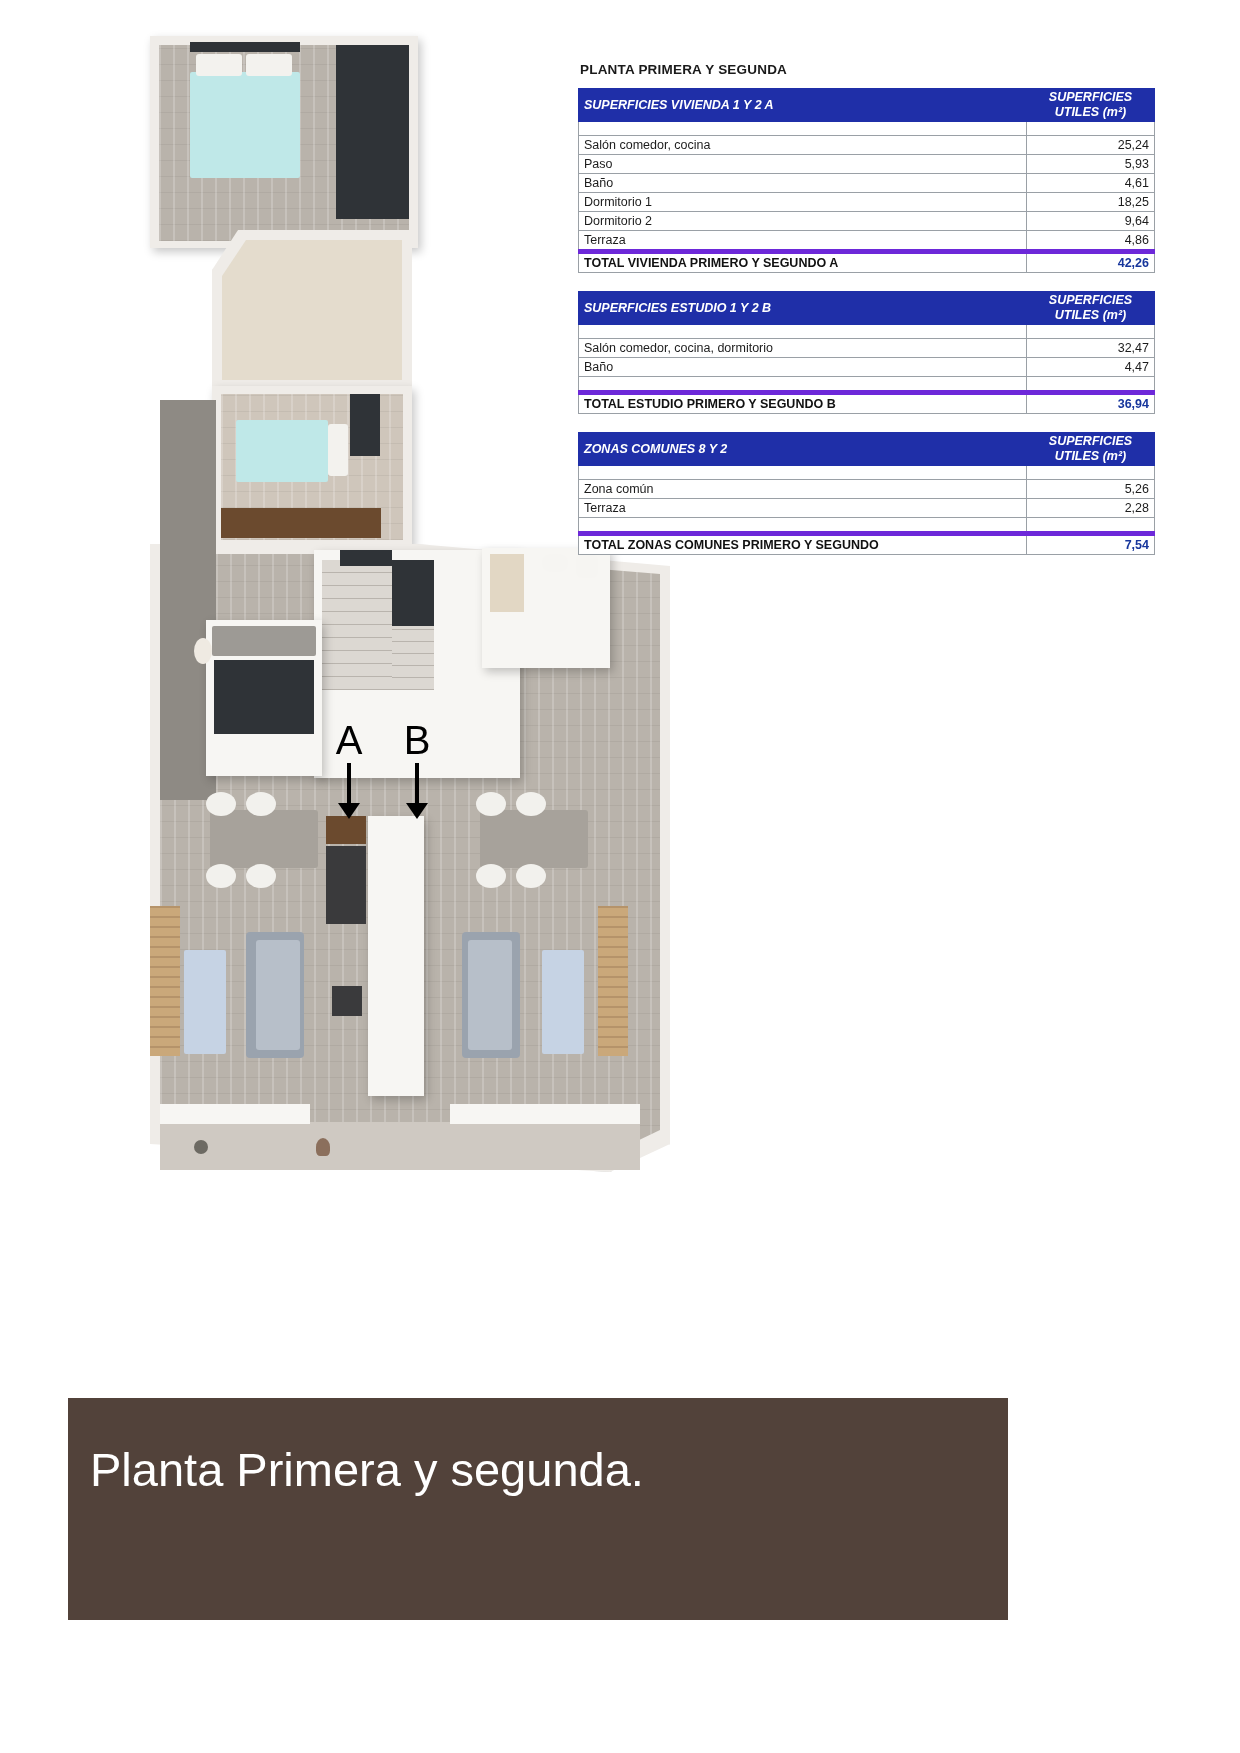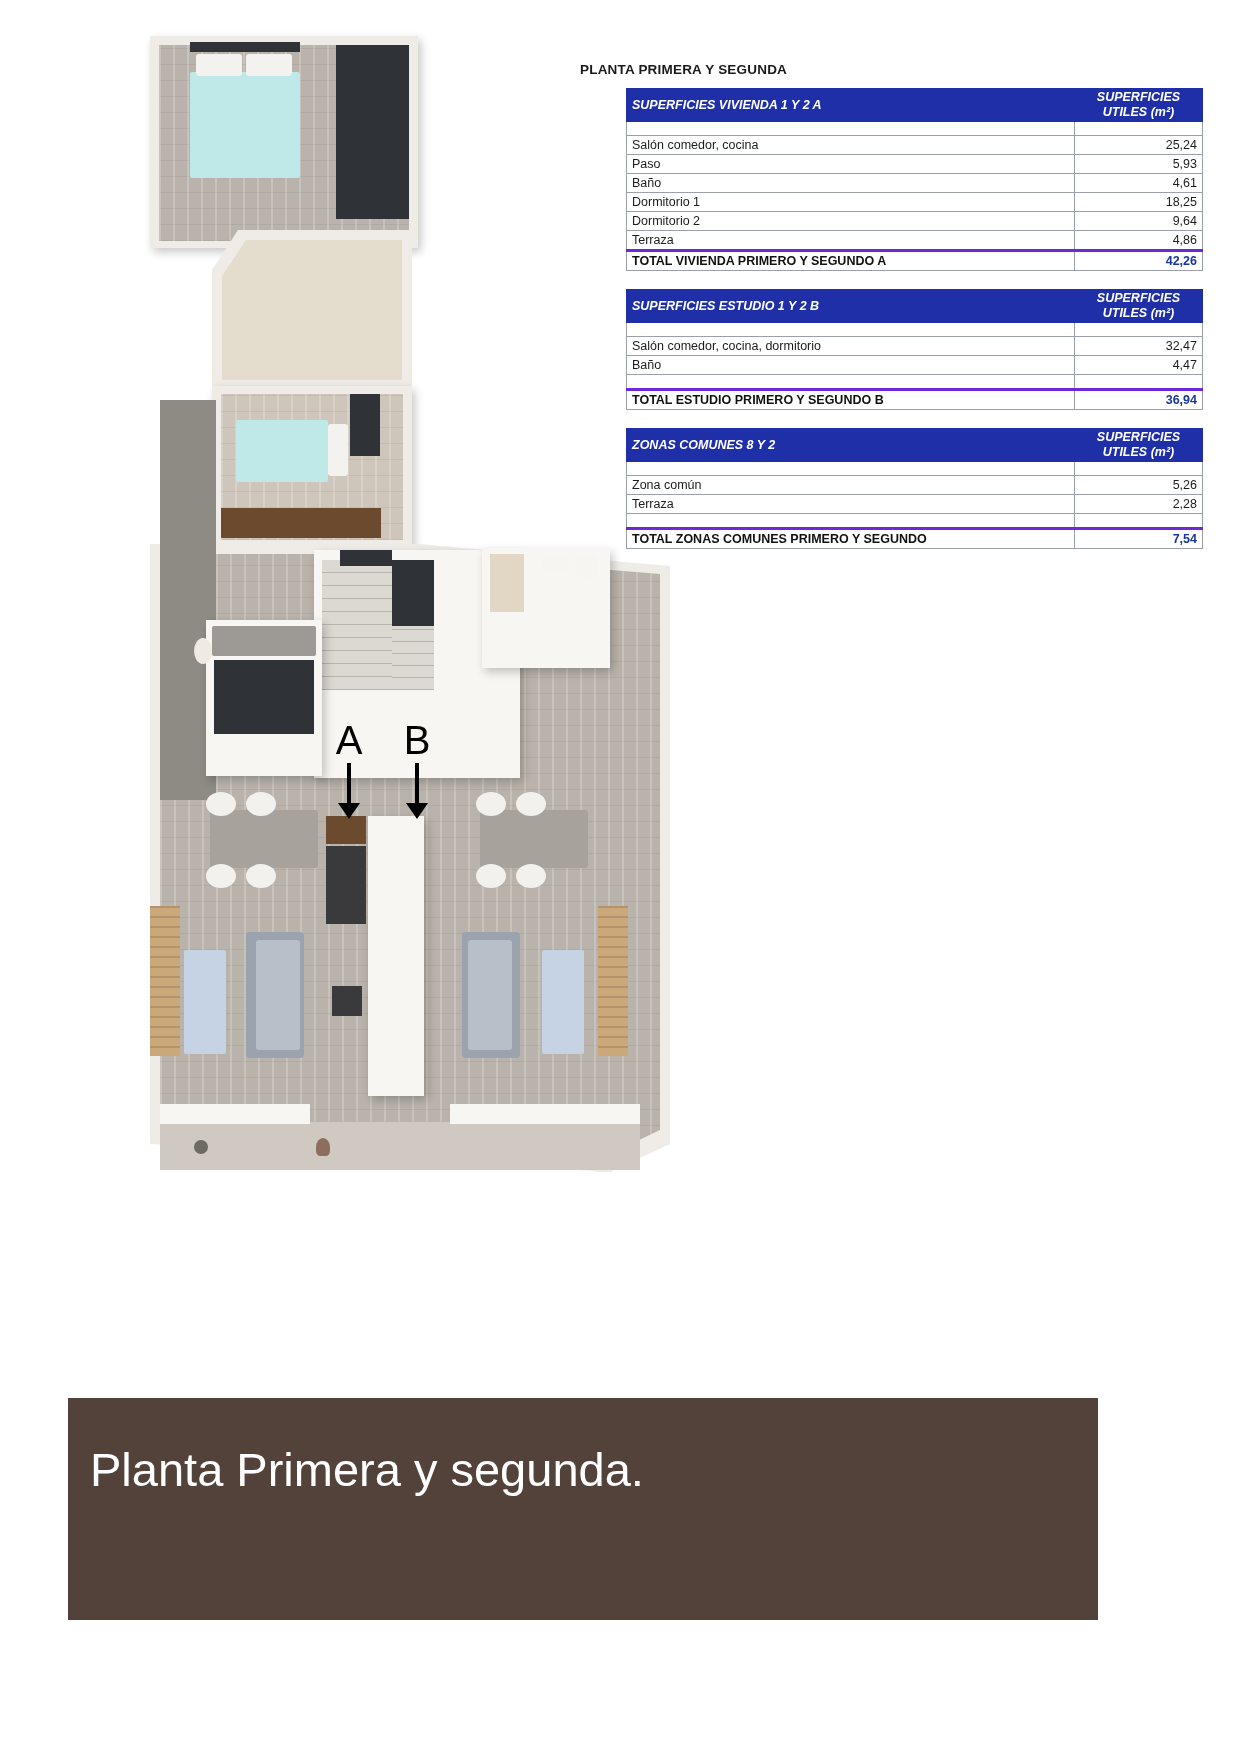--- a/index.html
+++ b/index.html
@@ -125,21 +125,20 @@
     font-weight: bold;
     color: #1a1a1a;
     letter-spacing: 0.2px;
     margin: 0 0 11px 2px;
   }
   table.surf {
     border-collapse: collapse;
     width: 576px;
     margin-bottom: 18px;
     table-layout: fixed;
-    margin-left: 48px;
   }
   table.surf td {
     font-size: 12.5px;
     color: #1c1c1c;
     padding: 1px 5px;
     border: 1px solid #9aa0a6;
     height: 16px;
     line-height: 15px;
     background: #ffffff;
   }
@@ -157,41 +156,41 @@
     font-style: italic;
   }
   td.val {
     text-align: right;
     color: #1a3faa;
     width: 128px;
   }
   tr.total td {
     font-weight: bold;
     color: #111;
-    border-top: 3px solid #6d28d9;
+    border-top: 5px solid #6d28d9;
   }
   tr.total td.val {
     color: #17369c;
     font-weight: bold;
   }
   tr.spacer td {
     border-left: 1px solid #9aa0a6;
     border-right: 1px solid #9aa0a6;
     border-top: 1px solid #9aa0a6;
     border-bottom: 1px solid #9aa0a6;
     height: 11px;
     background: #fff;
   }
 
   
   .banner {
     position: absolute;
     left: 68px;
     top: 1398px;
-    width: 1030px;
+    width: 940px;
     height: 222px;
     background: #52423a;
   }
   .banner .line {
     color: #ffffff;
     font-size: 47px;
     line-height: 60px;
     font-weight: 400;
     padding-left: 22px;
     font-family: "Liberation Sans", sans-serif;

